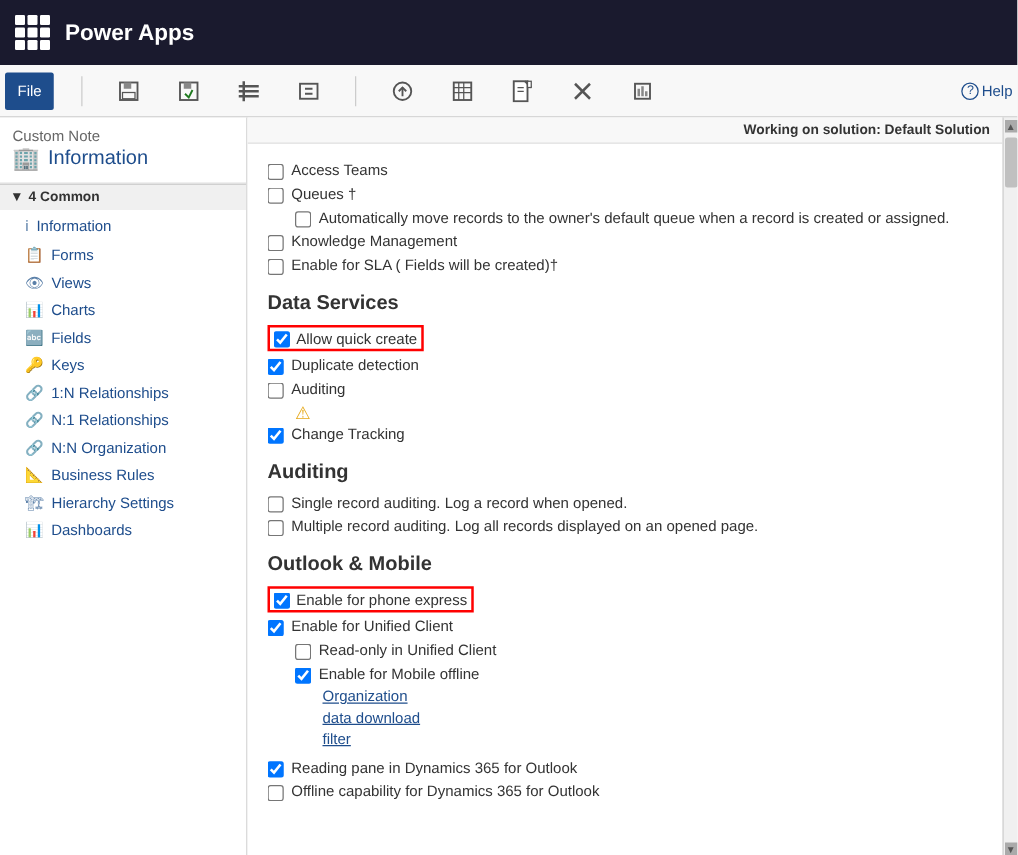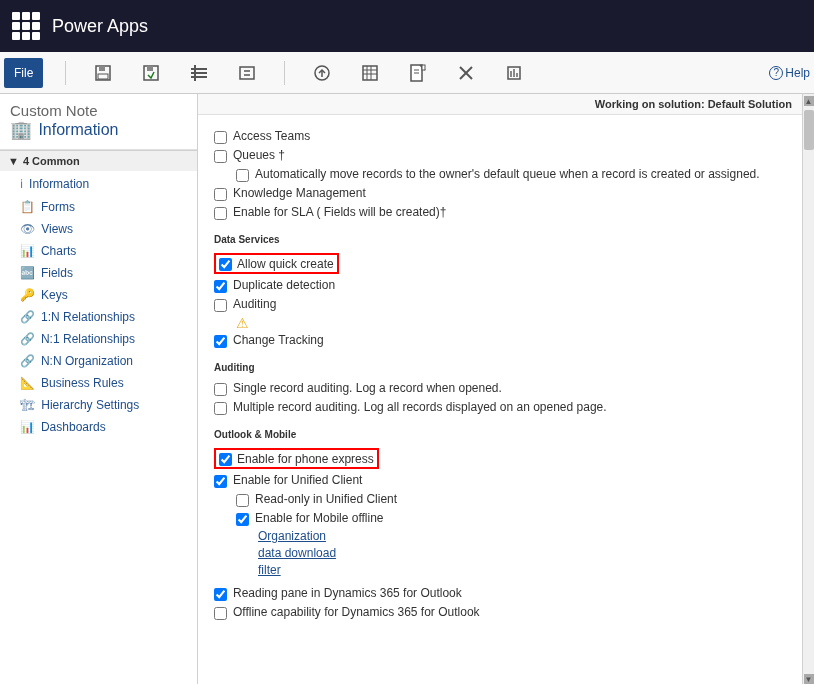--- a/index.html
+++ b/index.html
@@ -2,56 +2,56 @@
 <html><head>
   <meta charset="utf-8">
   <style>
     * { box-sizing: border-box; margin: 0; padding: 0; }
     body { font-family: 'Segoe UI', Tahoma, Geneva, Verdana, sans-serif; font-size: 12px; background: #f0f0f0; width: 814px; height: 684px; overflow: hidden; }
 
     
     .top-bar { background: #1a1a2e; height: 52px; display: flex; align-items: center; padding: 0 12px; gap: 12px; }
     .waffle-icon { width: 28px; height: 28px; display: grid; grid-template-columns: repeat(3, 8px); grid-template-rows: repeat(3, 8px); gap: 2px; cursor: pointer; }
     .waffle-dot { background: white; border-radius: 1px; }
-    .app-title { color: white; font-size: 18px; font-weight: 400; }
+    .app-title { color: white; font-size: 18px; font-weight: 700; }
 
     
     .toolbar { background: #f8f8f8; border-bottom: 1px solid #ccc; height: 42px; display: flex; align-items: center; padding: 0 4px; gap: 18px; }
     .toolbar-btn { background: none; border: none; cursor: pointer; padding: 4px 6px; display: flex; align-items: center; justify-content: center; color: #333; font-size: 16px; border-radius: 2px; }
     .file-btn { background: #1e4d8c; color: white; padding: 4px 10px; border: none; cursor: pointer; font-size: 12px; height: 30px; border-radius: 2px; }
     .toolbar-separator { width: 1px; height: 24px; background: #ccc; margin: 0 4px; }
     .help-btn { margin-left: auto; background: none; border: none; cursor: pointer; color: #1e4d8c; font-size: 12px; display: flex; align-items: center; gap: 2px; }
 
     
     .main-layout { display: flex; height: calc(684px - 94px); }
 
     
     .sidebar { width: 198px; background: white; border-right: 1px solid #d0d0d0; overflow-y: auto; padding-top: 0; }
     .entity-header { padding: 8px 10px; border-bottom: 1px solid #e0e0e0; }
-    .entity-label { font-size: 15px; color: #666; }
+    .entity-label { font-size: 12px; color: #666; }
     .entity-title { font-size: 16px; color: #1e4d8c; font-weight: normal; display: flex; align-items: center; gap: 6px; }
     .working-solution { font-size: 11px; color: #333; text-align: right; padding: 4px 10px; background: #f8f8f8; border-bottom: 1px solid #e0e0e0; }
     .section-header { padding: 4px 8px; font-size: 11px; font-weight: bold; color: #333; background: #f0f0f0; border-top: 1px solid #d0d0d0; cursor: pointer; display: flex; align-items: center; gap: 4px; }
     .sidebar-item { padding: 4px 8px 4px 20px; cursor: pointer; display: flex; align-items: center; gap: 6px; font-size: 12px; color: #1e4d8c; text-decoration: none; }
 
     
     .content-area { flex: 1; background: white; overflow: hidden; display: flex; flex-direction: column; }
 
     
     .tabs { display: flex; border-bottom: 1px solid #aaa; background: white; padding: 0 8px; }
     .tab { padding: 5px 12px; border: 1px solid transparent; border-bottom: none; cursor: pointer; font-size: 12px; color: #333; background: #e8e8e8; margin-right: 2px; margin-top: 4px; border-radius: 2px 2px 0 0; }
     .tab.active { background: white; border-color: #aaa; border-bottom-color: white; margin-top: 2px; }
 
     
     .form-content { flex: 1; overflow-y: scroll; padding: 12px 16px; }
     .checkbox-row { display: flex; align-items: flex-start; gap: 6px; padding: 2px 0; }
     .checkbox-row input[type="checkbox"] { margin-top: 2px; cursor: pointer; }
     .checkbox-label { font-size: 12px; color: #333; }
     .indented { margin-left: 22px; }
-    .section-title { font-weight: bold; font-size: 10px; margin: 12px 0 6px; color: #333; }
+    .section-title { font-weight: bold; font-size: 16px; margin: 12px 0 6px; color: #333; }
     .warning-row { display: flex; align-items: flex-start; gap: 4px; margin-left: 22px; }
     .warning-icon { color: #e6a817; font-size: 14px; margin-top: 1px; }
     .warning-text { font-size: 11px; color: #555; }
     .link-text { color: #1e4d8c; text-decoration: underline; cursor: pointer; font-size: 12px; margin-left: 44px; }
   </style>
 </head>
 <body>
 
 <div class="top-bar">
   <div class="waffle-icon">

